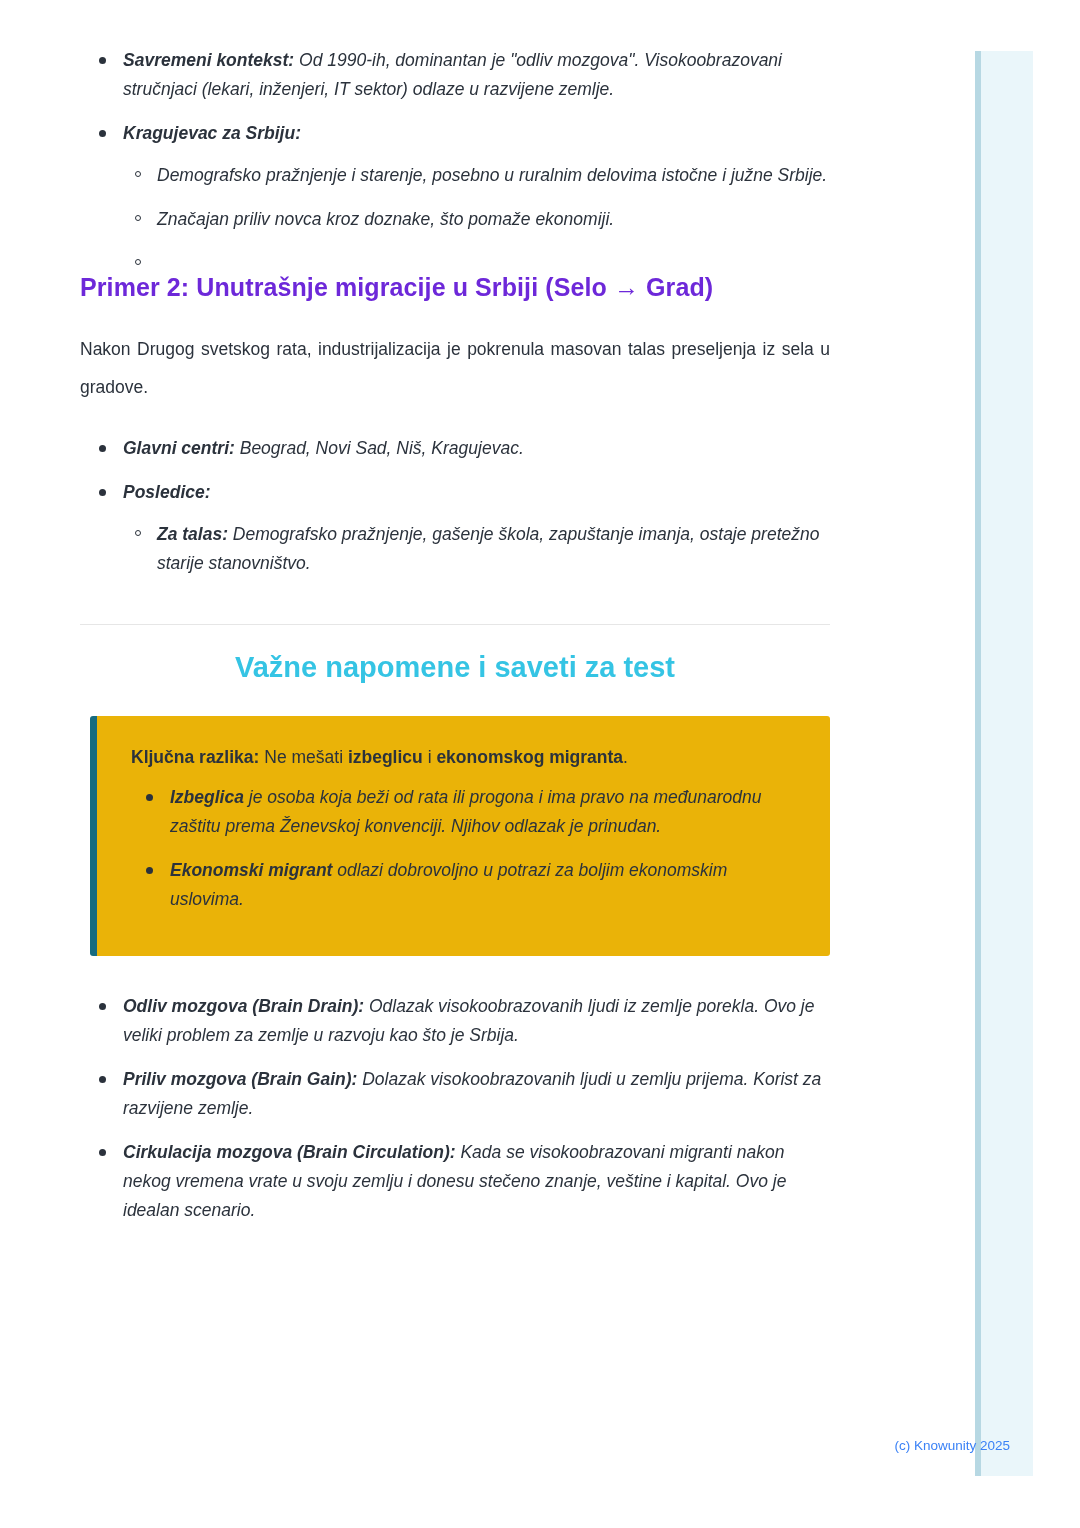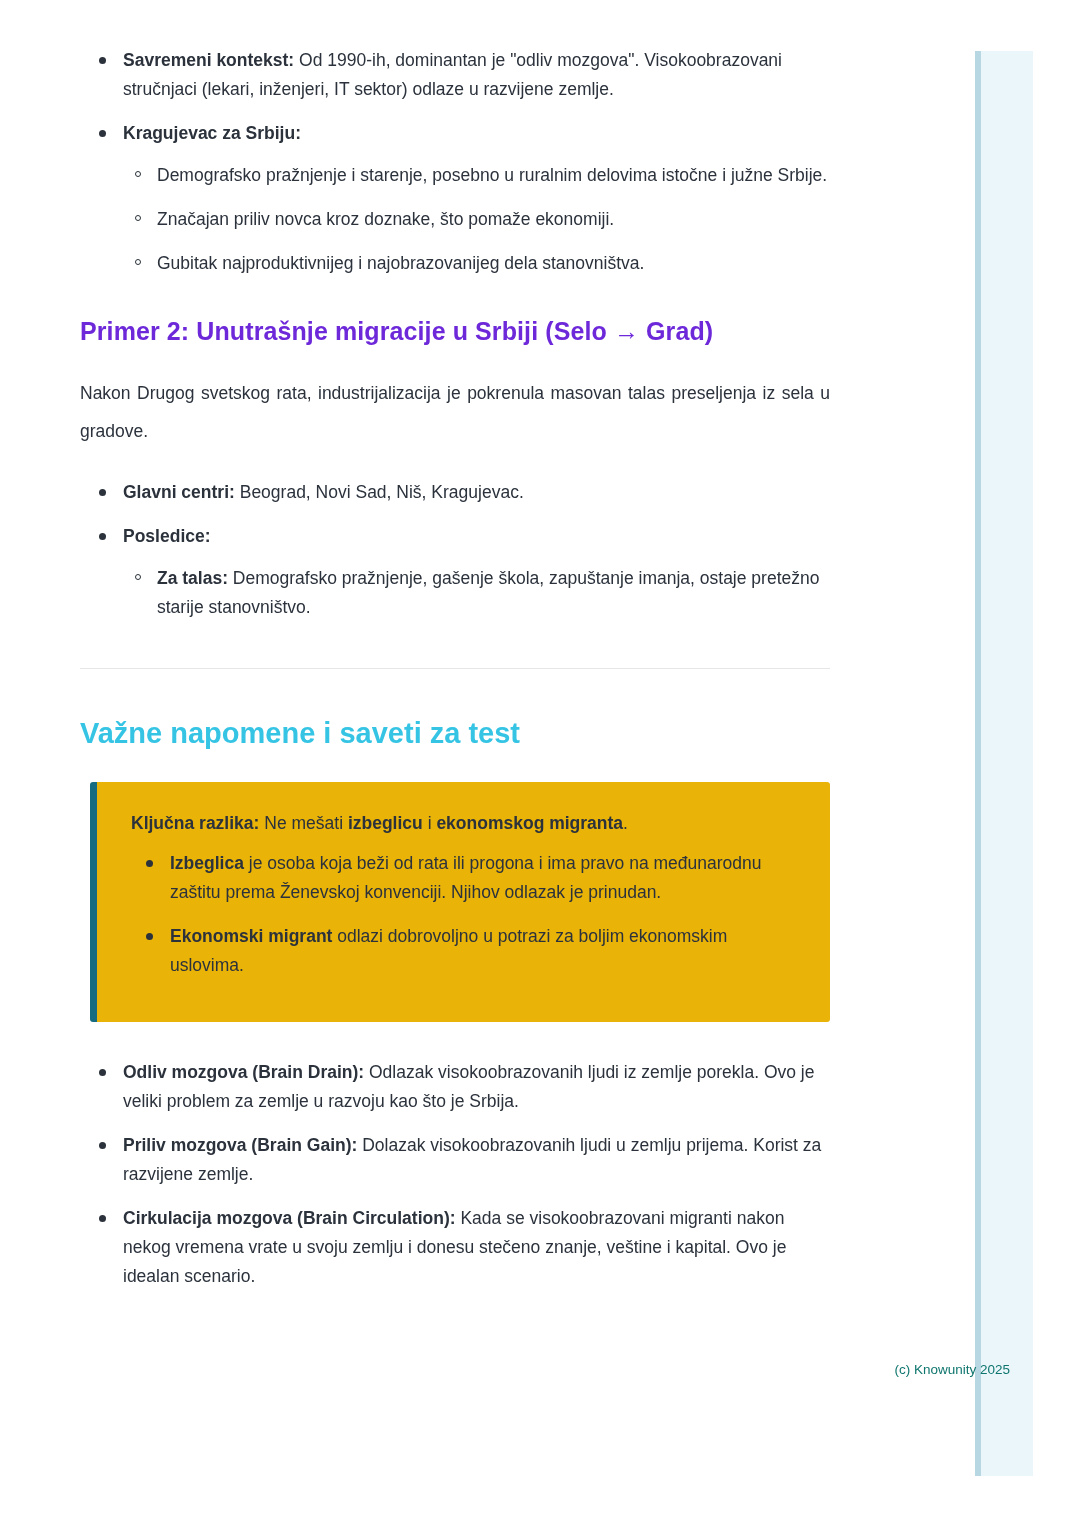--- a/index.html
+++ b/index.html
@@ -25,21 +25,21 @@
 
   .content {
     position: absolute;
     left: 80px; top: 46px;
     width: 750px;
     z-index: 2;
   }
 
   
   ul { list-style: none; margin: 0; padding: 0 0 0 43px; }
-  li { position: relative; font-size: 17.5px; line-height: 29px; }
+  li { position: relative; font-size: 17.5px; line-height: 29px; font-style: italic; }
   li + li { margin-top: 15px; }
   .marker {
     position: absolute;
     left: -24px; top: 11px;
     width: 7px; height: 7px;
     border-radius: 50%;
   }
   .marker.dot { background: #2b323c; }
   .marker.circle { background: transparent; border: 1.7px solid #2b323c; left: -22px; top: 10px; width: 6px; height: 6px; }
   ul.sub { padding-left: 34px; margin-top: 13px; }
@@ -50,21 +50,22 @@
     color: #6d28d9;
     font-size: 25px;
     font-weight: 700;
     margin: 39px 0 28px 0;
     letter-spacing: 0.1px;
   }
   h2.page-heading {
     color: #35c4e4;
     font-size: 29px;
     font-weight: 700;
-    margin: 48px 0 32px 0;
+    margin: 26px 0 32px 0;
+    text-align: center;
   }
 
   p.lede {
     font-size: 17.5px;
     line-height: 38px;
     text-align: justify;
     margin: 0 0 28px 0;
   }
 
   hr.divider {
@@ -81,23 +82,23 @@
     margin-left: 10px;
     padding: 27px 34px 42px 34px;
   }
   .callout-title { font-size: 17.5px; line-height: 29px; margin: 0 0 11px 0; }
   .callout ul { padding-left: 39px; }
 
   .bottom-list { margin-top: 36px; }
 
   .footer-note {
     position: absolute;
-    right: 70px; top: 1362px;
+    right: 70px; top: 1438px;
     font-size: 13.5px;
-    color: #0f766e;
+    color: #3b82f6;
     z-index: 3;
   }
 </style>
 </head>
 <body>
 
 <div class="side-strip"></div>
 
 <div class="content">
 
@@ -113,21 +114,20 @@
         <li>
           <span class="marker circle"></span>
           <span>Demografsko pražnjenje i starenje, posebno u ruralnim delovima istočne i južne Srbije.</span>
         </li>
         <li>
           <span class="marker circle"></span>
           <span>Značajan priliv novca kroz doznake, što pomaže ekonomiji.</span>
         </li>
         <li>
           <span class="marker circle"></span>
-          <span>Gubitak najproduktivnijeg i najobrazovanijeg dela stanovništva.</span>
         </li>
       </ul>
     </li>
   </ul>
 
   <h3 class="section-heading">Primer 2: Unutrašnje migracije u Srbiji (Selo → Grad)</h3>
 
   <p class="lede">Nakon Drugog svetskog rata, industrijalizacija je pokrenula masovan talas preseljenja iz sela u gradove.</p>
 
   <ul>

